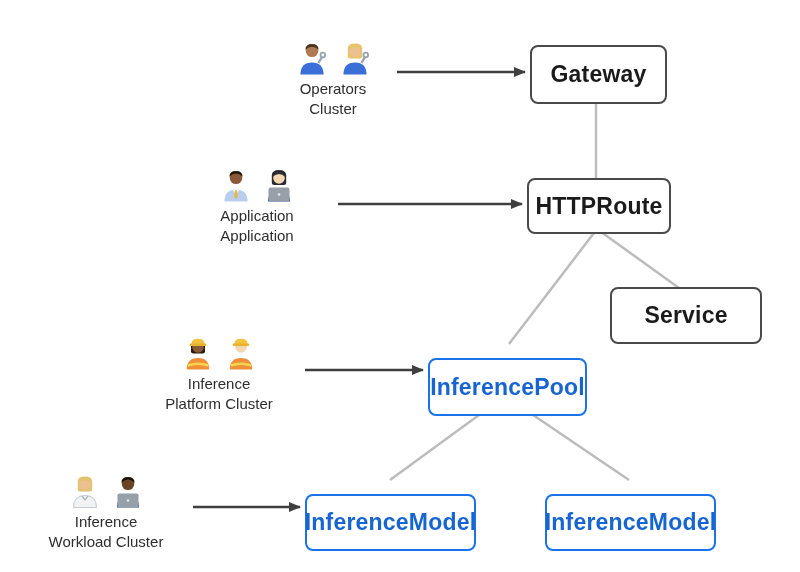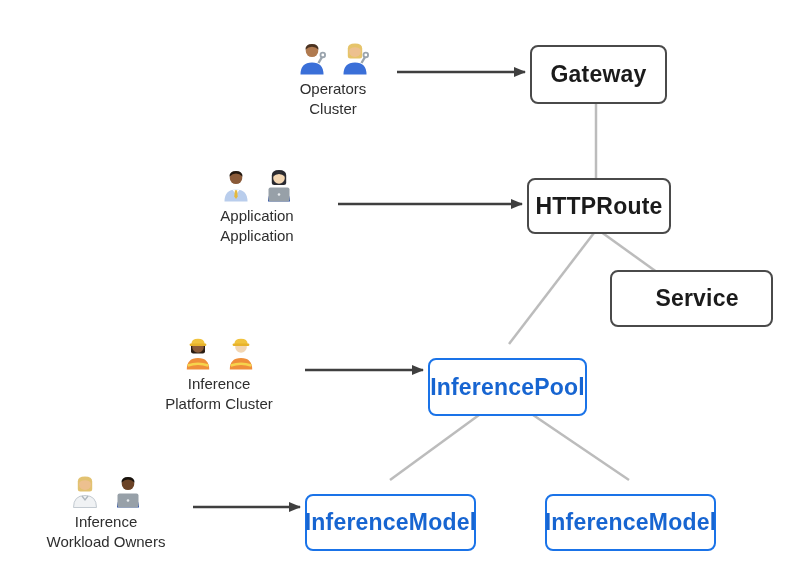--- a/index.html
+++ b/index.html
@@ -43,21 +43,21 @@
     <line x1="305" y1="370" x2="423" y2="370" stroke="#3f3f3f" stroke-width="2.5" marker-end="url(#arrowhead)"></line>
     <line x1="193" y1="507" x2="300" y2="507" stroke="#3f3f3f" stroke-width="2.5" marker-end="url(#arrowhead)"></line>
   </svg>
 
   <div class="node gray" style="left:530px;top:45px;width:133px;height:55px;">
     <span>Gateway</span>
   </div>
   <div class="node gray" style="left:527px;top:178px;width:140px;height:52px;">
     <span>HTTPRoute</span>
   </div>
-  <div class="node gray" style="left:610px;top:270px;width:148px;height:53px;padding-left:11px;">
+  <div class="node gray" style="left:610px;top:287px;width:148px;height:53px;">
     <span>Service</span>
   </div>
   <div class="node blue" style="left:428px;top:343px;width:155px;height:54px;">
     <span>InferencePool</span>
   </div>
   <div class="node blue" style="left:305px;top:479px;width:167px;height:53px;">
     <span>InferenceModel</span>
   </div>
   <div class="node blue" style="left:545px;top:479px;width:167px;height:53px;">
     <span>InferenceModel</span>
@@ -151,17 +151,17 @@
       <svg width="40" height="40" viewBox="0 0 40 40">
         <circle cx="20" cy="13.8" r="6.3" fill="#6b4326"></circle>
         <path d="M13.4 12.8 Q13.4 7 20 7 Q26.6 7 26.6 12.8 Q23.5 9.6 20 9.6 Q16.5 9.6 13.4 12.8 Z" fill="#18120c"></path>
         <path d="M9 37.5 Q9 26 20 26 Q31 26 31 37.5 Z" fill="#2d52a8"></path>
         <rect x="9.5" y="23.5" width="21" height="14" rx="2" fill="#97a0a8"></rect>
         <circle cx="20" cy="30.5" r="1.3" fill="#e8ebee"></circle>
       </svg>
     </div>
     <div class="persona-label">
       <div>Inference</div>
-      <div>Workload Owners</div>
+      <div>Workload Cluster</div>
     </div>
   </div>
 
 </div>
 
 </body></html>

